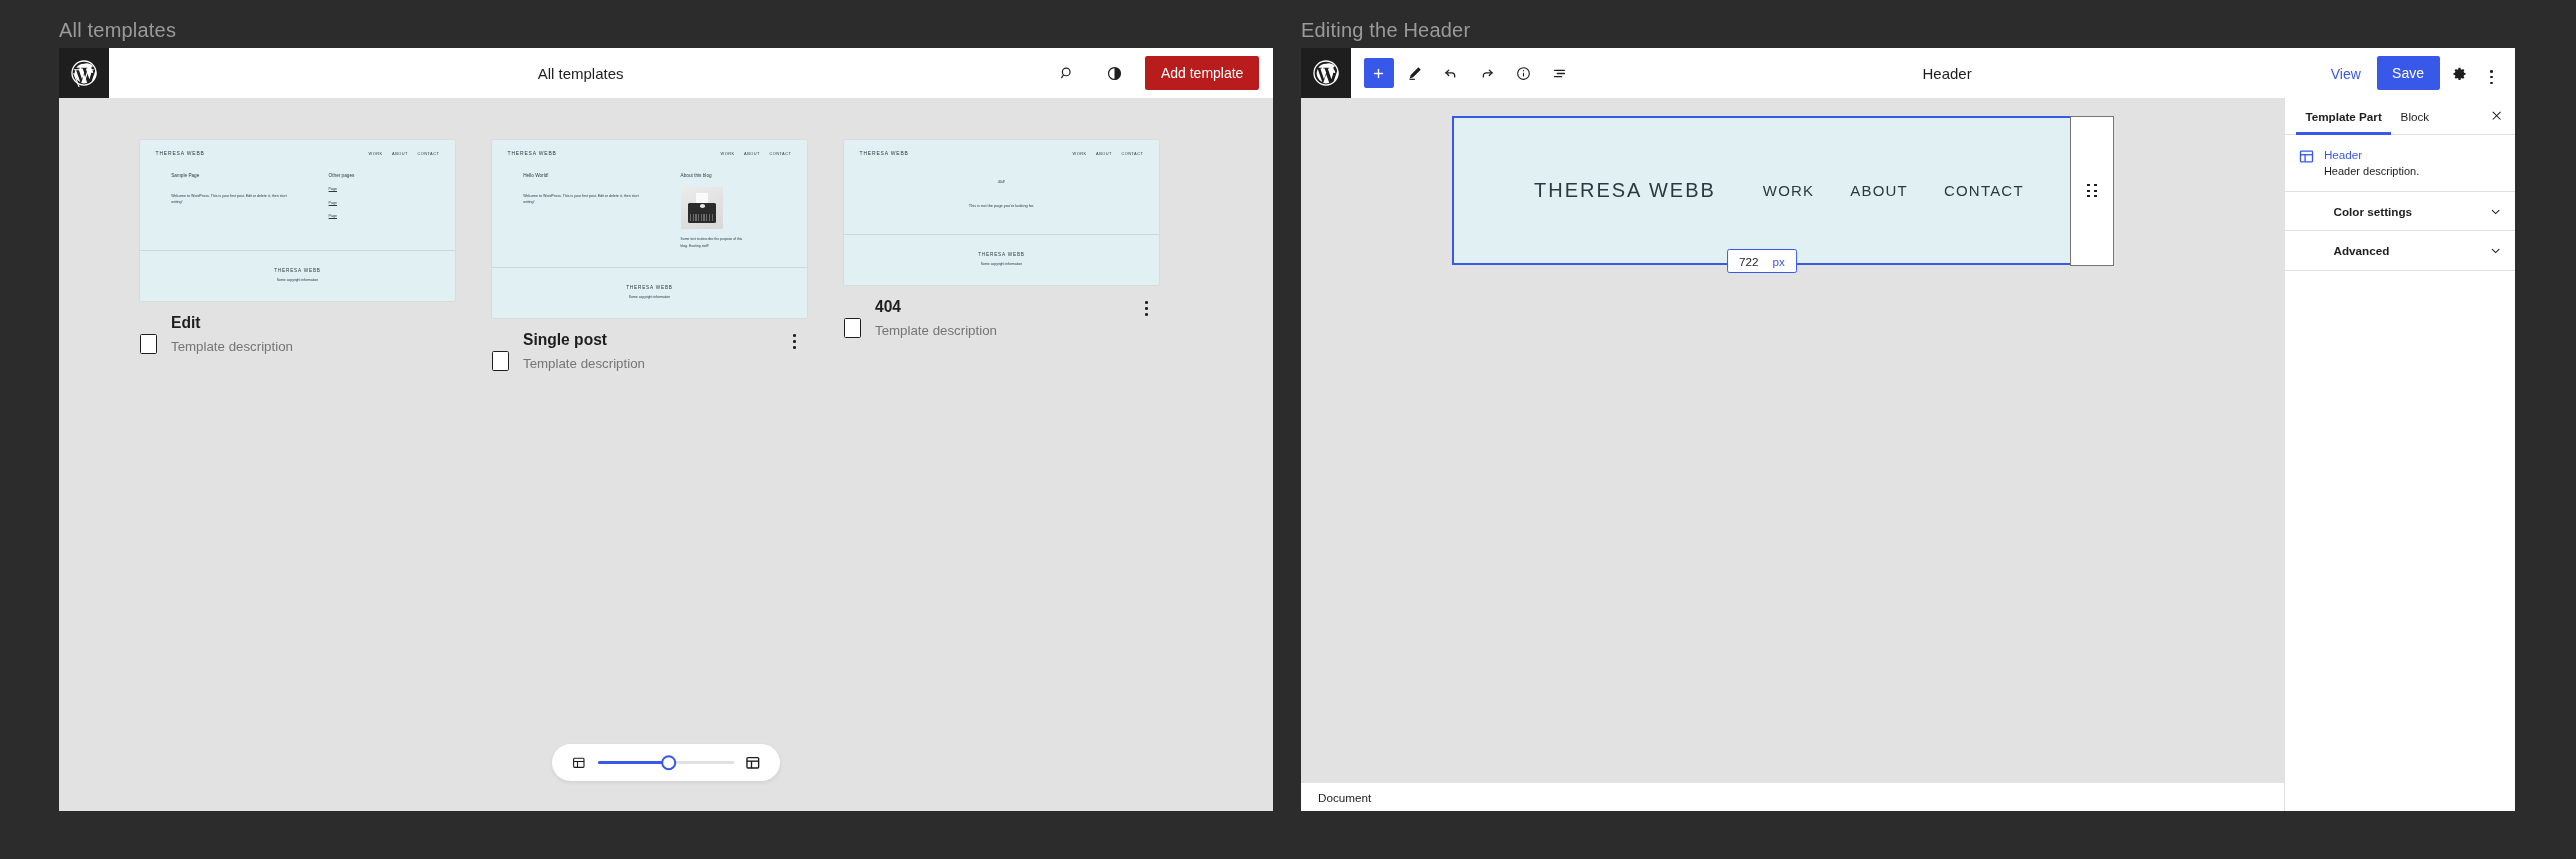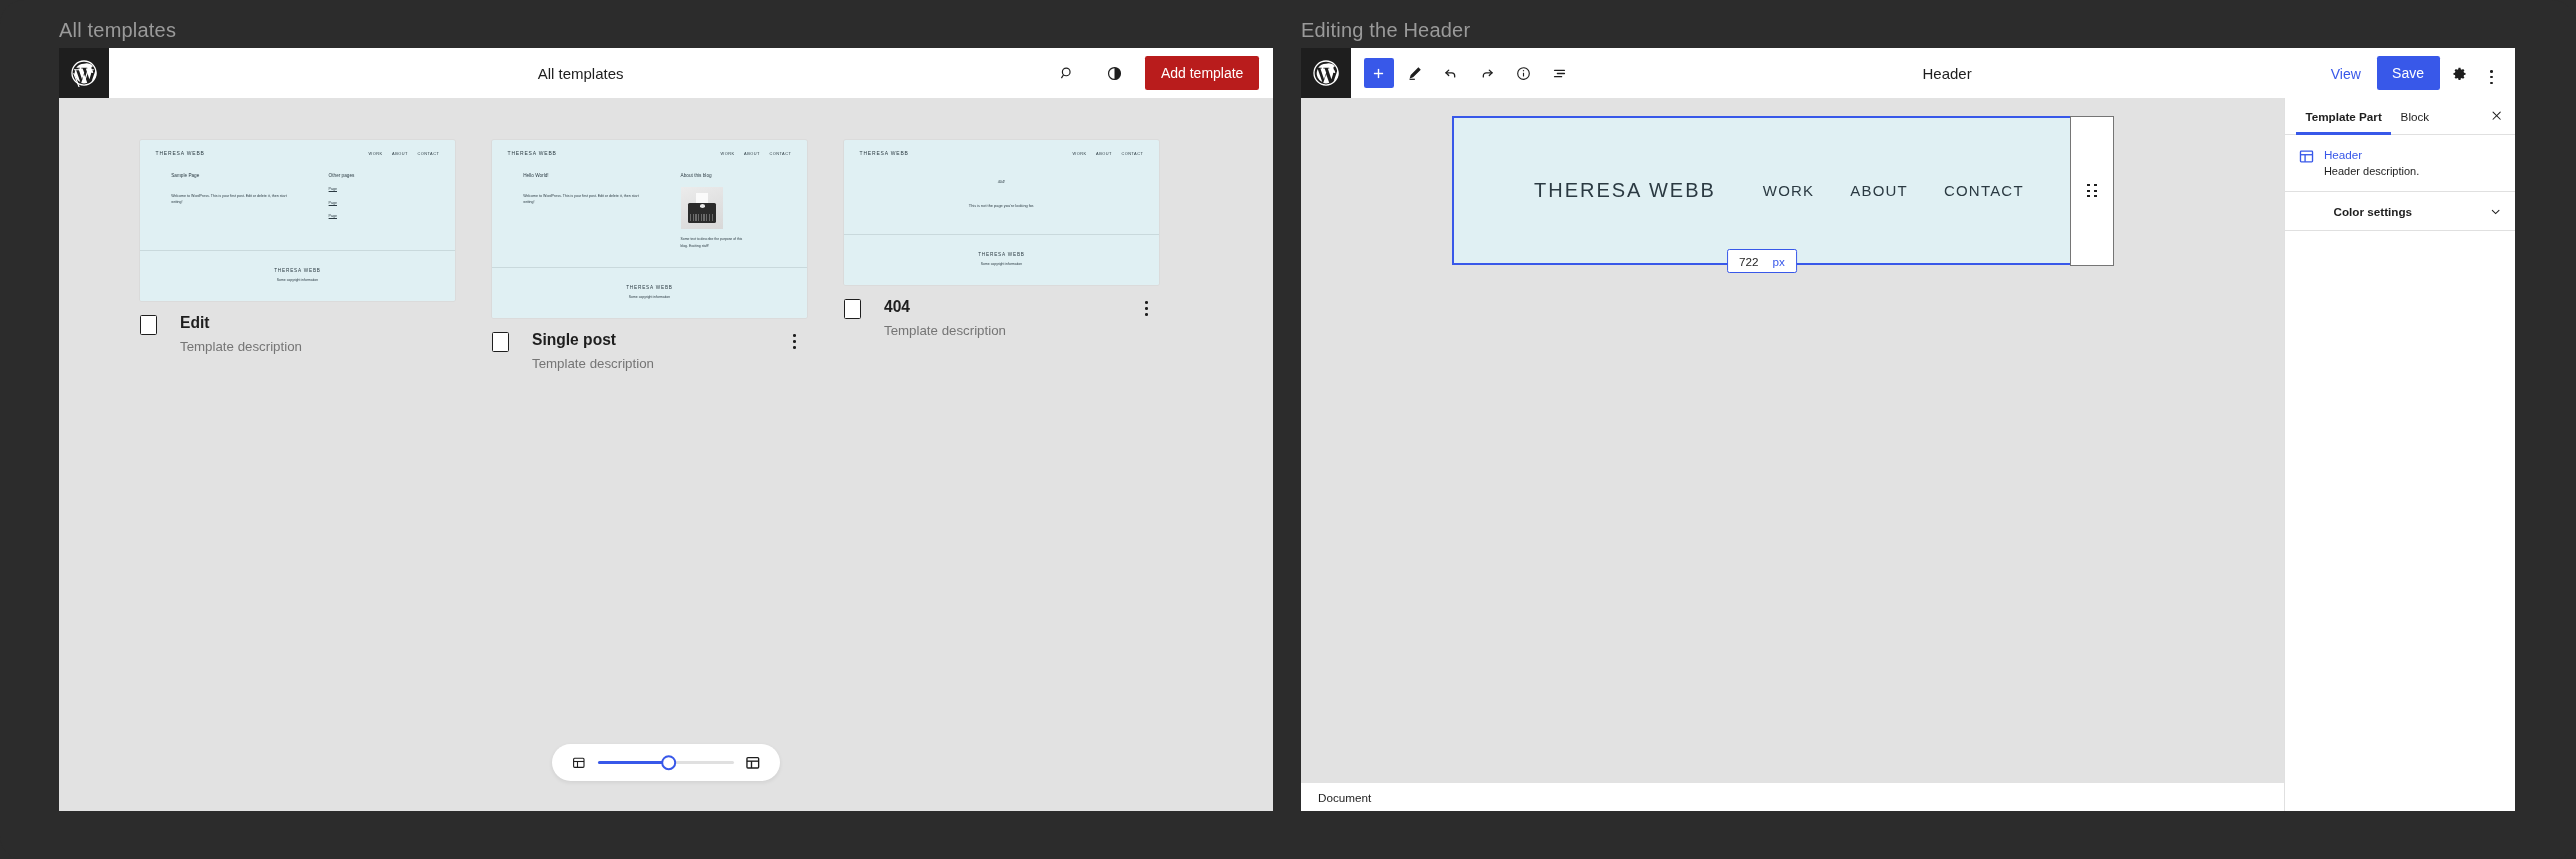--- a/index.html
+++ b/index.html
@@ -102,21 +102,21 @@
   .mini-foot {
     border-top: 0.8px solid rgba(43,58,66,.13);
     text-align: center; padding: 17px 0 19px 0;
   }
   .mini-foot .f1 { font-size: 4.7px; letter-spacing: 0.8px; margin-bottom: 5.5px; }
   .mini-foot .f2 { font-size: 3.4px; }
   .mini-center { flex:1; text-align:center; padding: 23.4px 15.6px 7.8px; }
   .mini-center .c1 { font-size: 3.9px; margin-bottom: 19px; }
   .mini-center .c2 { font-size: 3.9px; }
 
-  .tpl-meta { display: flex; align-items: flex-start; padding-top: 12.5px; position: relative; gap: 9px; }
+  .tpl-meta { display: flex; align-items: flex-end; padding-top: 12.5px; position: relative; }
   .tpl-icon {
     width: 17px; height: 20px; border: 1.6px solid #1e1e1e; background: #fff;
     border-radius: 1.6px; flex: 0 0 17px; margin-top: 1.6px;
   }
   .tpl-texts { margin-left: 14px; }
   .tpl-name { font-size: 15.6px; font-weight: 700; color: #1e1e1e; }
   .tpl-desc { font-size: 13.3px; color: #757575; margin-top: 7.8px; }
   .kebab {
     position: absolute; right: 0; top: 11px; width: 25px; height: 25px;
     display: flex; flex-direction: column; align-items: center; justify-content: center;
@@ -562,16 +562,22 @@
           <div class="sb-block-desc">Header description.</div>
         </div>
       </div>
 
       <div class="sb-row">
         <span class="sb-row-label">Color settings</span>
         <svg viewBox="0 0 24 24" fill="none" stroke="#1e1e1e" stroke-width="1.9" stroke-linecap="round">
           <polyline points="6,9.5 12,15.5 18,9.5"></polyline>
         </svg>
       </div>
+      <div class="sb-row">
+        <span class="sb-row-label">Advanced</span>
+        <svg viewBox="0 0 24 24" fill="none" stroke="#1e1e1e" stroke-width="1.9" stroke-linecap="round">
+          <polyline points="6,9.5 12,15.5 18,9.5"></polyline>
+        </svg>
+      </div>
     </div>
   </div>
 </div>
 
 
 </body></html>

